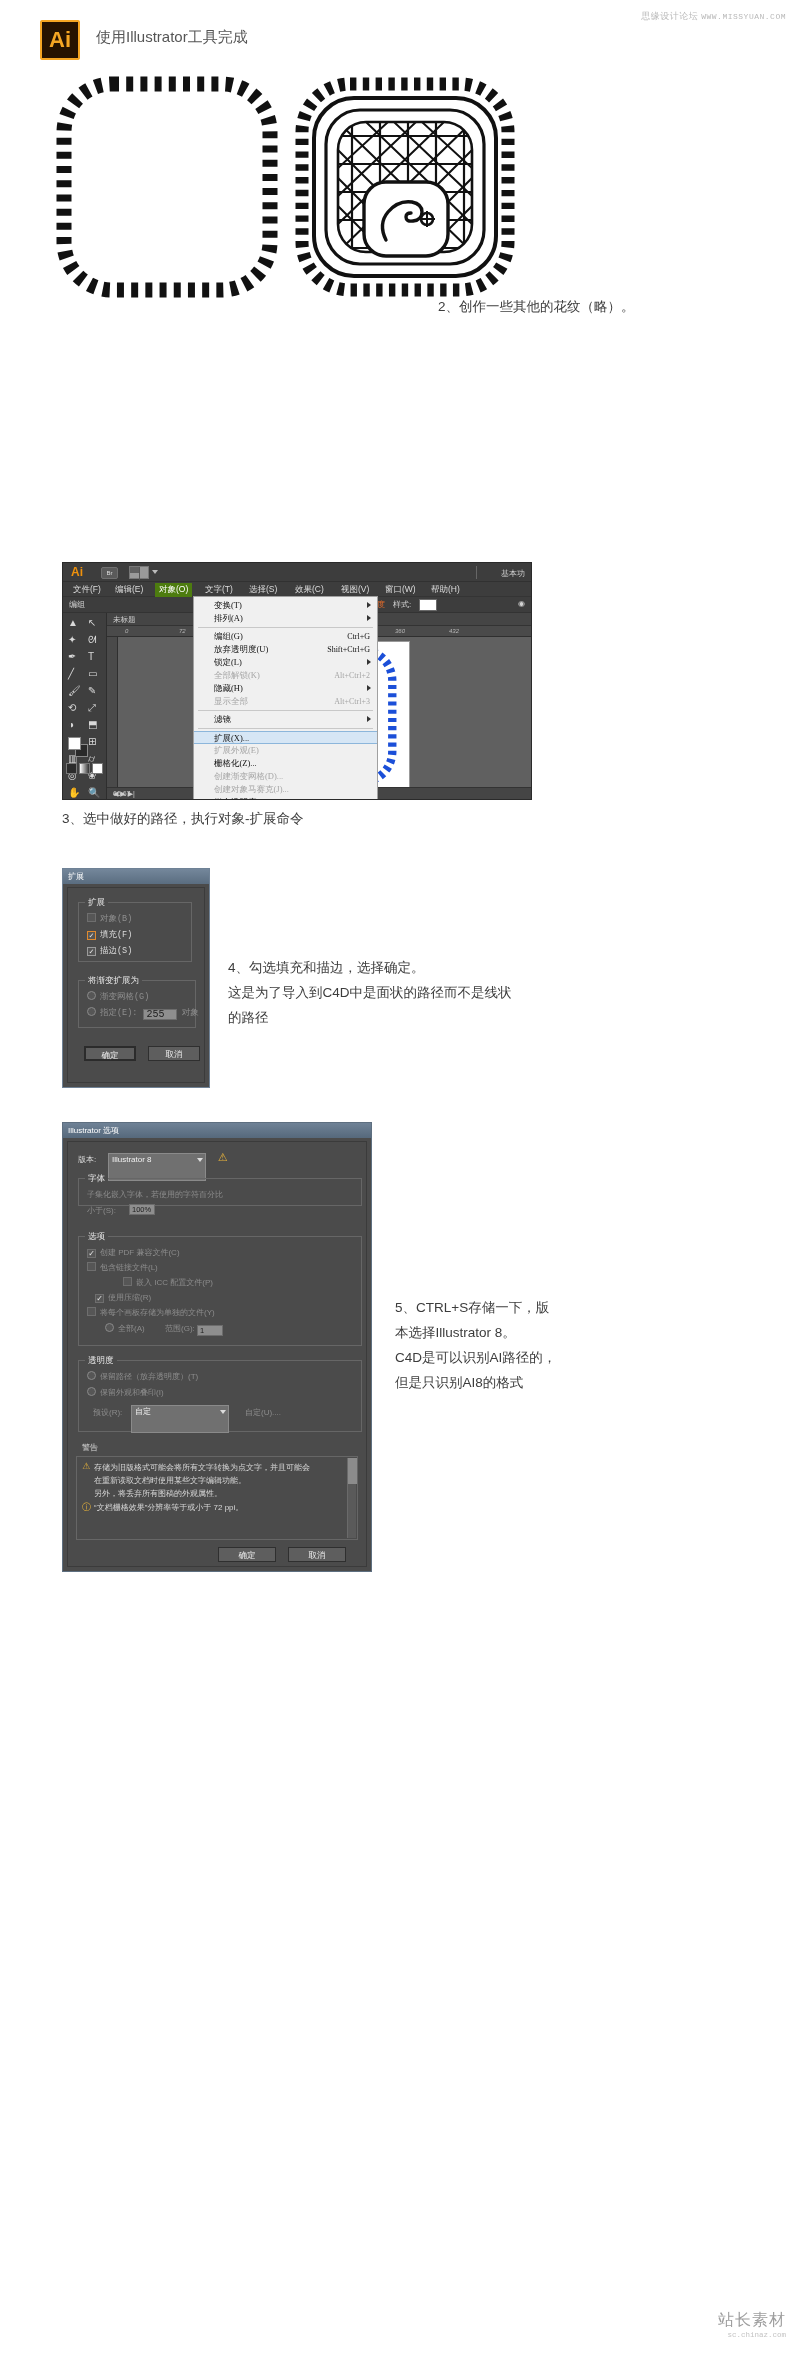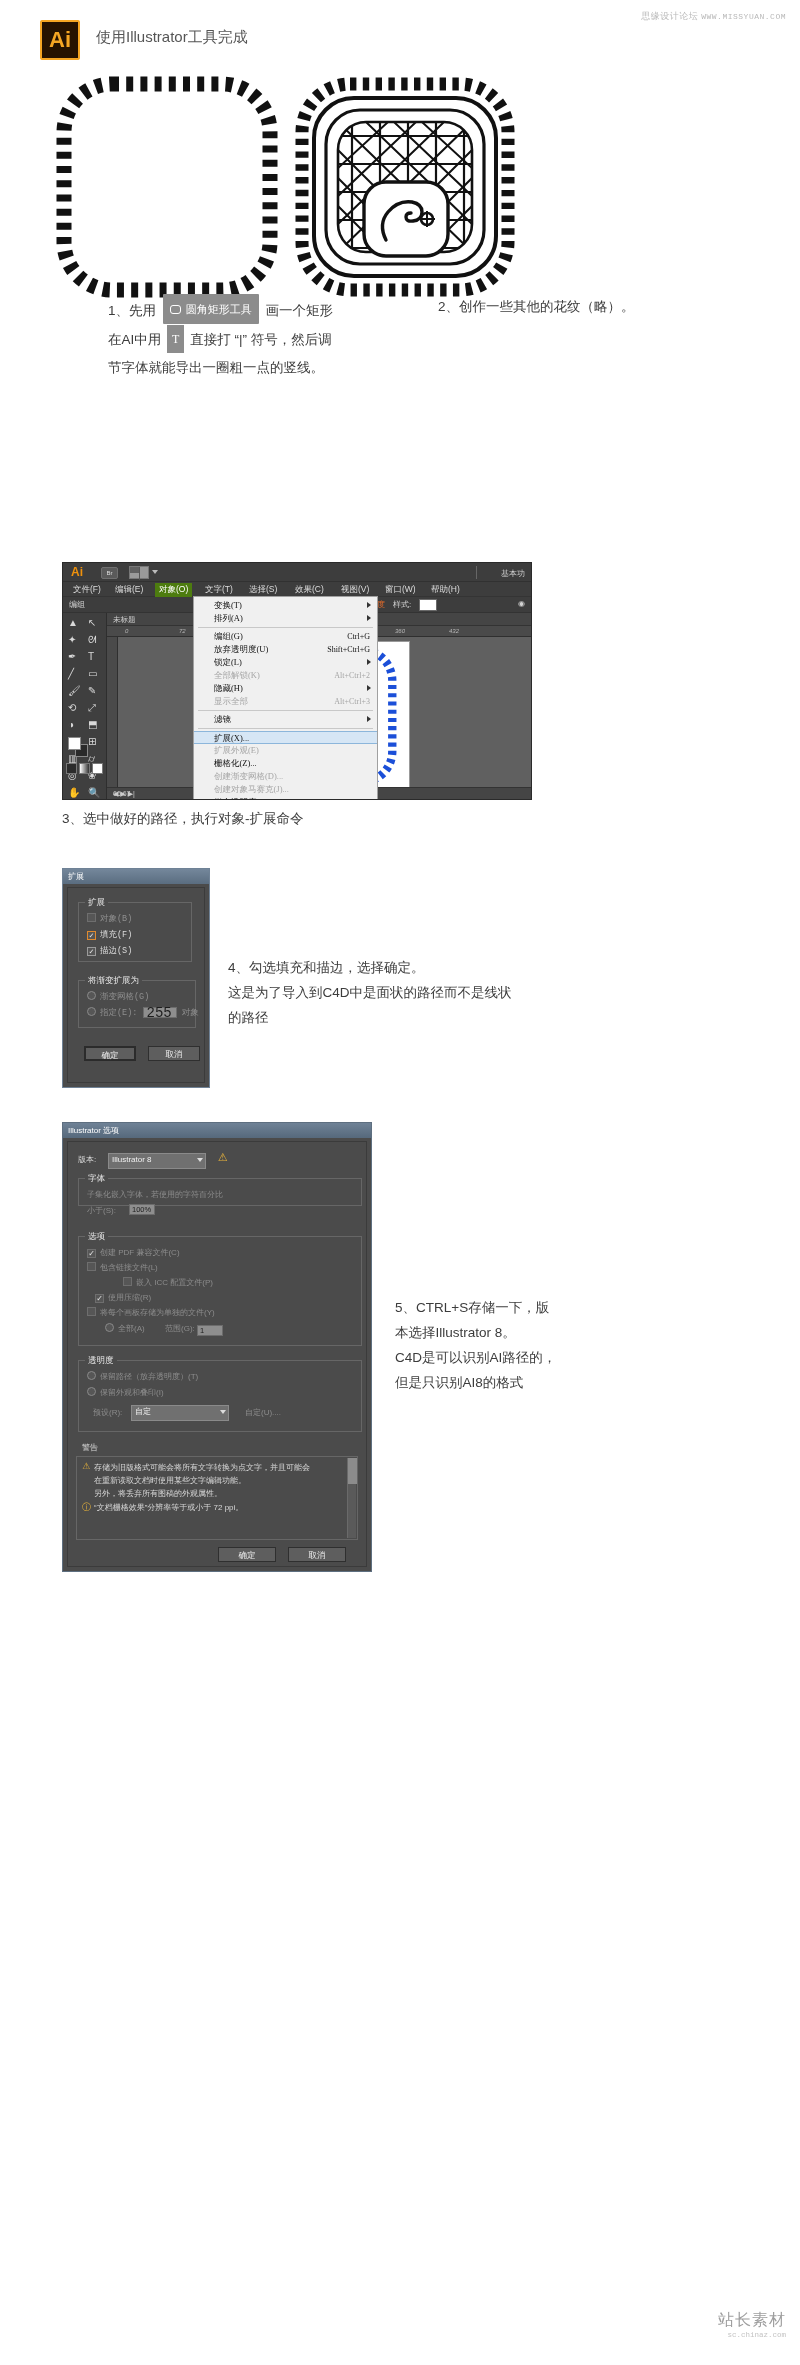--- a/index.html
+++ b/index.html
@@ -107,38 +107,38 @@
   .opt { position:absolute; font-size:8.5px; color:#dcdcdc; white-space:nowrap;
      font-family:"Liberation Mono","DejaVu Sans Mono",monospace; }
   .opt.dim { color:#8e8e8e; }
   .ck { display:inline-block; width:9px; height:9px; border:1px solid #9b9b9b; background:#565656;
      vertical-align:-1px; margin-right:4px; text-align:center; line-height:8px; font-size:8px; color:#e8e8e8;}
   .ck.sel { border:1px solid #e08a2e; }
   .ck.dimb { border-color:#6e6e6e; }
   .rd { display:inline-block; width:9px; height:9px; border:1px solid #8a8a8a; border-radius:50%;
      background:#565656; vertical-align:-1px; margin-right:4px;}
   .numf { display:inline-block; width:34px; height:11px; background:#8e8e8e; border:1px solid #6c6c6c;
-     color:#1d1d1d; font-size:14px; line-height:10px; padding-left:3px; vertical-align:-2px;
+     color:#1d1d1d; font-size:10px; line-height:10px; padding-left:3px; vertical-align:-2px;
      font-family:"Liberation Mono",monospace;}
   .dbtn { position:absolute; height:15px; background:#5e5e5e; border:1px solid #2f2f2f;
      color:#eee; font-size:8.5px; text-align:center; line-height:14px; }
   .dbtn.prim { border:2px solid #2b2b2b; }
 
   .step4 { position:absolute; left:228px; top:955px; font-size:13.5px; color:#3c3c3c; line-height:25px;}
 
   
   .iodlg { position:absolute; left:62px; top:1122px; width:310px; height:450px;
      background:#4b4b4b; border:1px solid #5e6f80;}
   .io-tb { height:15px; background:linear-gradient(#6f8296,#56697c); position:relative;}
   .io-tb span { position:absolute; left:5px; top:2px; font-size:8px; color:#fff;}
   .io-in { position:absolute; left:4px; top:18px; right:4px; bottom:4px; background:#4b4b4b;
      border:1px solid #3b3b3b; }
   .iol { position:absolute; font-size:8px; color:#d8d8d8; white-space:nowrap;}
   .iol.dim { color:#8c8c8c; }
-  .sel-f { display:inline-block; width:98px; height:16px; background:#707070; border:1px solid #8a8a8a;
+  .sel-f { display:inline-block; width:98px; height:28px; background:#707070; border:1px solid #8a8a8a;
      color:#f0f0f0; font-size:8px; line-height:11px; padding-left:3px; position:relative; vertical-align:-2px;}
   .sel-f i { position:absolute; right:2px; top:4px; width:0;height:0;border-left:3px solid transparent;
      border-right:3px solid transparent;border-top:4px solid #ddd;}
   .warn { display:inline-block; color:#e8b33a; font-size:11px; }
   .pct { display:inline-block; width:26px; height:11px; background:#8e8e8e; border:1px solid #6c6c6c;
      color:#1d1d1d; font-size:7.5px; line-height:10px; padding-left:2px; vertical-align:-2px;}
   .iobtn { position:absolute; height:15px; background:#5e5e5e; border:1px solid #2f2f2f;
      color:#eee; font-size:8.5px; text-align:center; line-height:14px;}
   .warnbox { position:absolute; left:8px; right:8px; bottom:26px; height:84px;
      background:#4b4b4b; border:1px solid #666;}
@@ -195,35 +195,20 @@
         <path d="M48 50 L182 180 M48 78 L154 184 M48 106 L126 184 M48 134 L98 184 M76 50 L182 152 M104 50 L182 124 M132 50 L182 96"></path>
         <path d="M182 50 L48 180 M182 78 L76 184 M182 106 L104 184 M182 134 L132 184 M154 50 L48 152 M126 50 L48 124 M98 50 L48 96"></path>
       </g>
     </g>
     <rect x="74" y="110" width="84" height="74" rx="22" fill="#fff" stroke="#111" stroke-width="3.4"></rect>
     <path d="M96 168 q-8 -16 2 -28 q10 -12 24 -10 q10 2 10 10 q0 8 -9 9 q-7 1 -7 -4 q0 -4 5 -4" fill="none" stroke="#111" stroke-width="3.4" stroke-linecap="round"></path>
     <circle cx="137" cy="147" r="6" fill="none" stroke="#111" stroke-width="2.6"></circle>
     <path d="M137 139 V155 M129 147 H145" stroke="#111" stroke-width="2"></path>
   </svg>
 
-  <div class="cap" style="left:108px; top:222px;">
-    <div style="line-height:28px;">
-      <span>1、先用</span>
-      <span class="chip"><span class="sq"></span><span>圆角矩形工具</span></span>
-      <span>画一个矩形</span>
-    </div>
-    <div style="line-height:28px;">
-      <span>在AI中用</span>
-      <span class="tchip">T</span>
-      <span>直接打</span>
-      <span>“|”</span>
-      <span>符号，然后调</span>
-    </div>
-    <div style="line-height:28px;">节字体就能导出一圈粗一点的竖线。</div>
-  </div>
 
   <div class="cap" style="left:438px; top:222px;">2、创作一些其他的花纹（略）。</div>
 </div>
 
 <div class="aiwin">
 
   <div class="ai-topbar">
     <div class="ai-logo">Ai</div>
     <div class="br-btn">Br</div>
     <div class="arr-btn">

